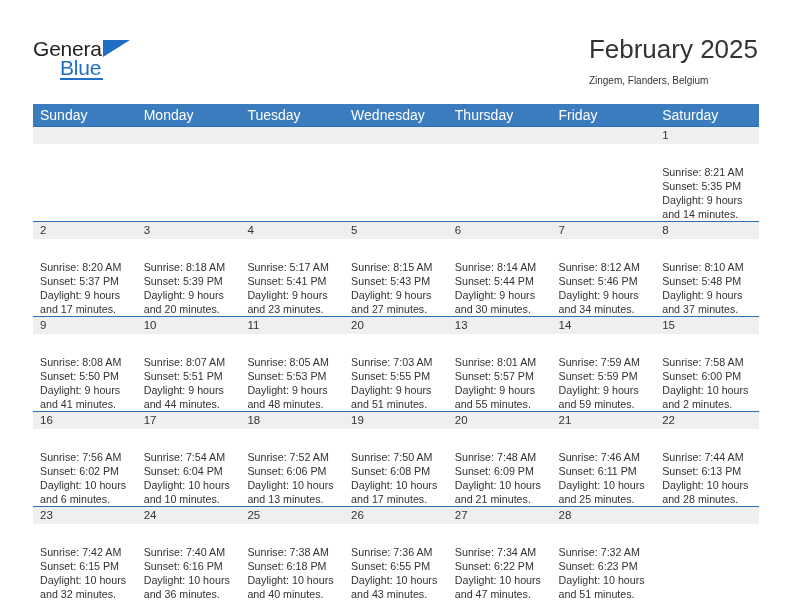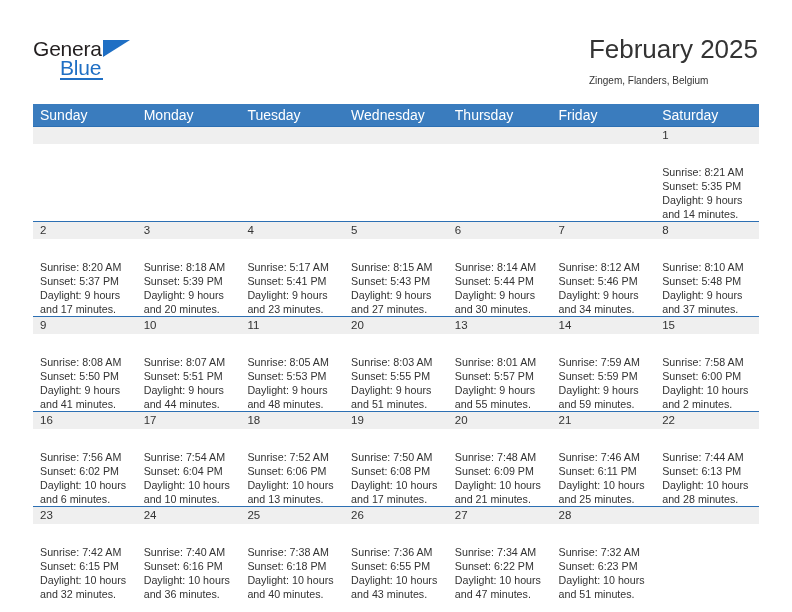--- a/index.html
+++ b/index.html
@@ -334,21 +334,21 @@
             <div class="cell-body">
               <div>Sunrise: 8:05 AM</div>
               <div>Sunset: 5:53 PM</div>
               <div>Daylight: 9 hours</div>
               <div>and 48 minutes.</div>
             </div>
           </td>
           <td class="day-cell">
             <div class="daynum-band">20</div>
             <div class="cell-body">
-              <div>Sunrise: 8:03 AM</div>
+              <div>Sunrise: 7:03 AM</div>
               <div>Sunset: 5:55 PM</div>
               <div>Daylight: 9 hours</div>
               <div>and 51 minutes.</div>
             </div>
           </td>
           <td class="day-cell">
             <div class="daynum-band">13</div>
             <div class="cell-body">
               <div>Sunrise: 8:01 AM</div>
               <div>Sunset: 5:57 PM</div>

